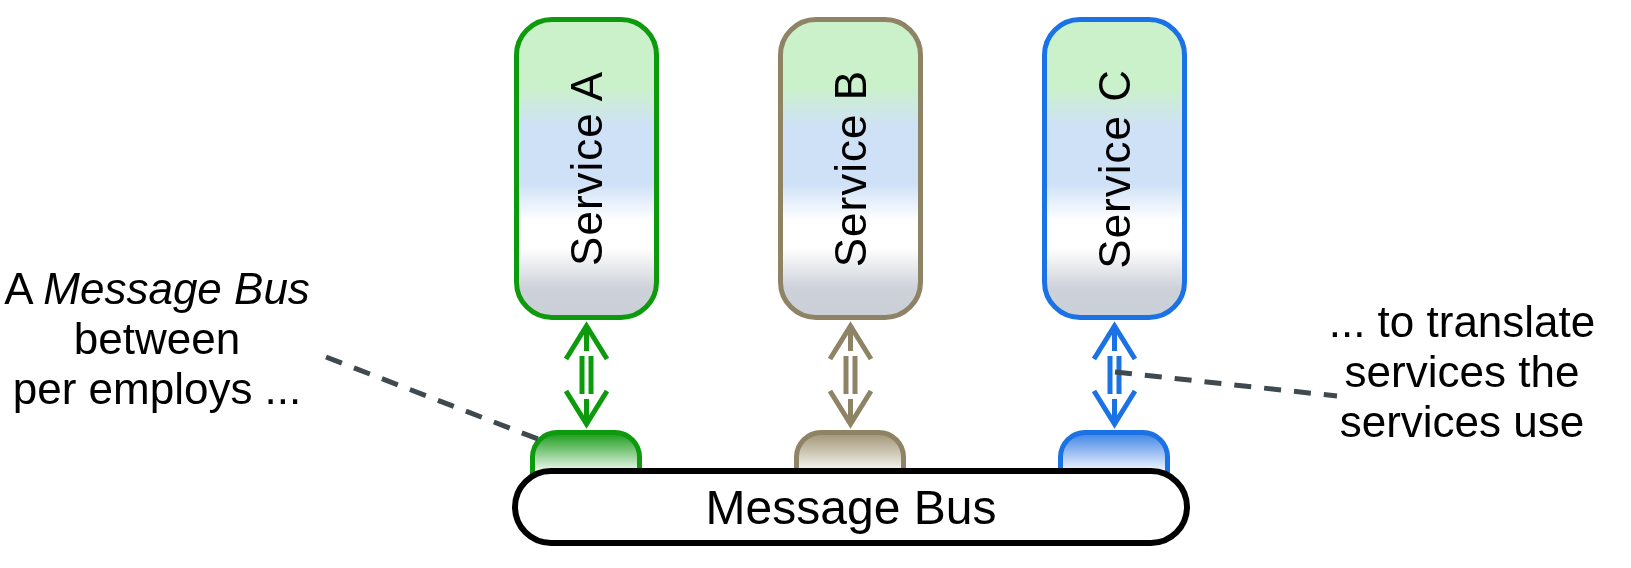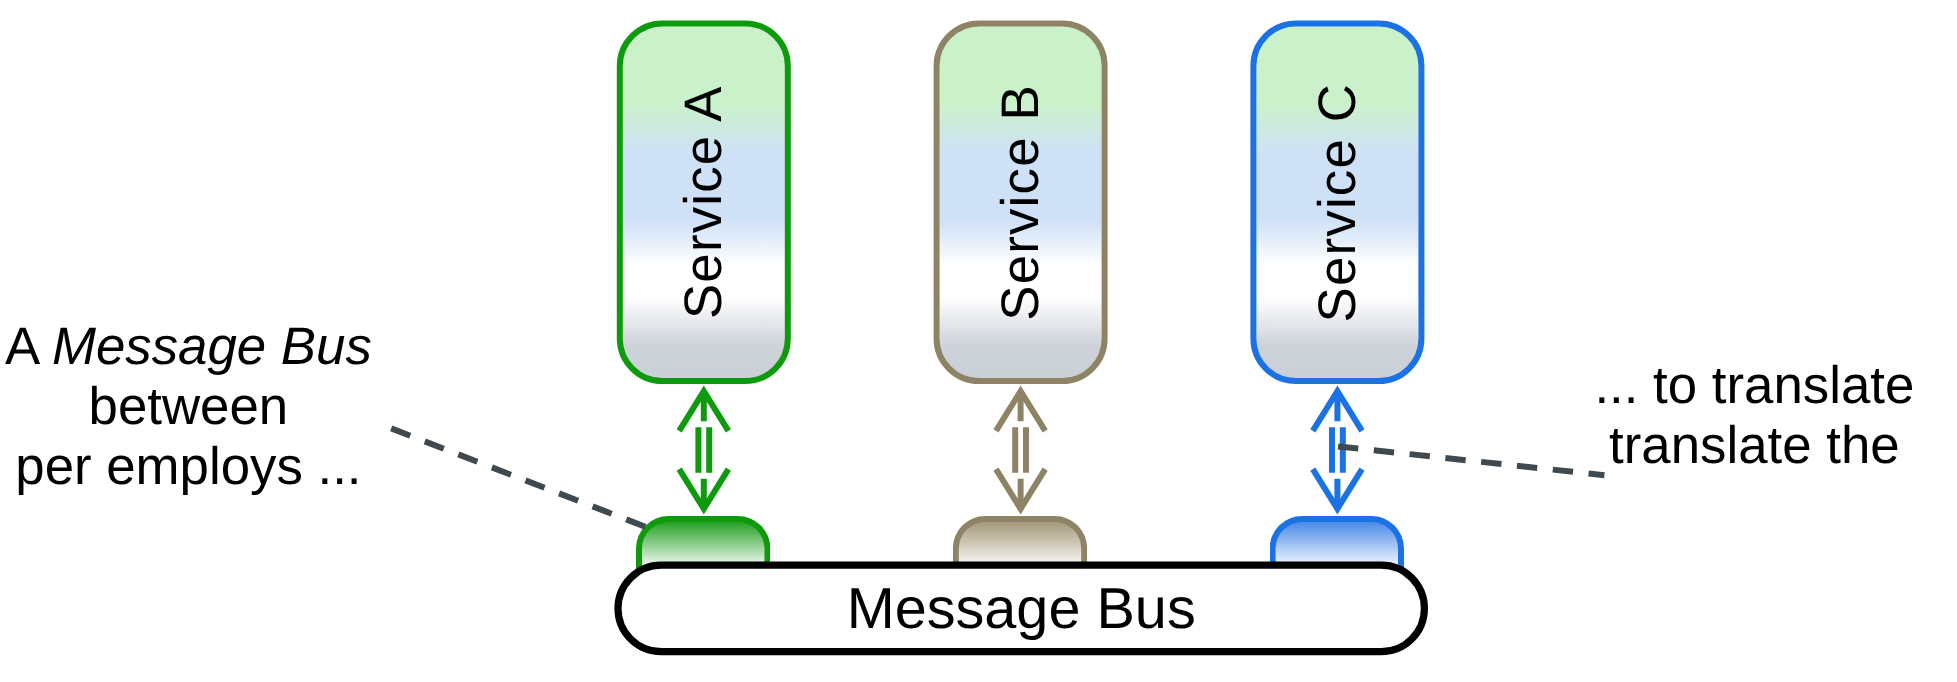--- a/index.html
+++ b/index.html
@@ -171,21 +171,22 @@
     <span class="bus-label">Message Bus</span>
   </div>
 
   <div id="left-annotation" class="annotation">
       <div><span>A </span><span class="it">Message Bus</span></div>
       <div><span>between</span></div>
       <div><span>per employs ...</span></div>
     </div>
   <div id="right-annotation" class="annotation">
       <div>... to translate</div>
-      <div>translate the</div>
+      <div>services the</div>
+      <div>services use</div>
     </div>
 
   <svg id="callout-overlay" viewBox="0 0 1631 568">
     <line x1="326" y1="357" x2="543" y2="441"></line>
     <line x1="1115" y1="372" x2="1337" y2="396"></line>
   </svg>
 
 </div>
 
 </body></html>

